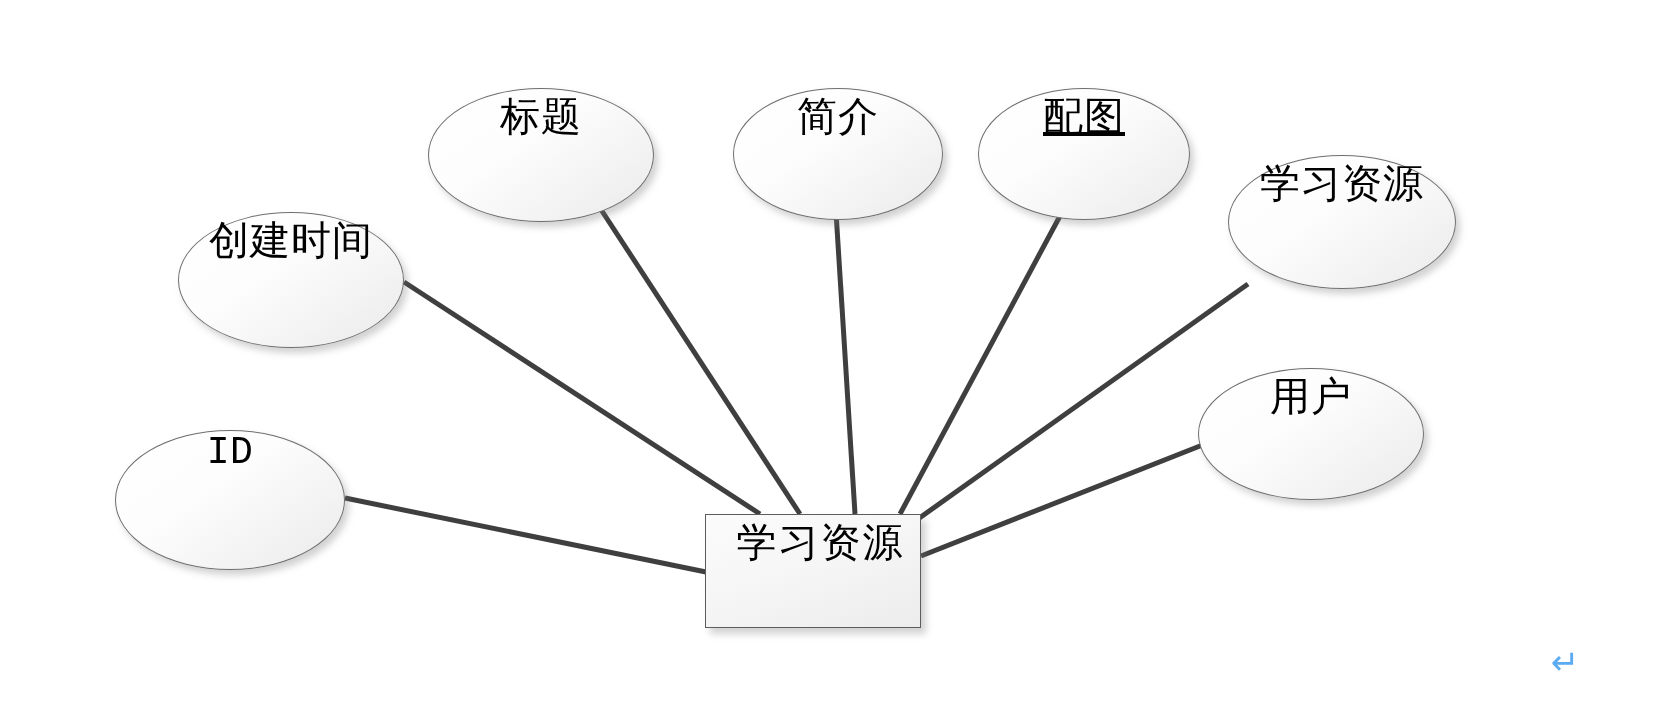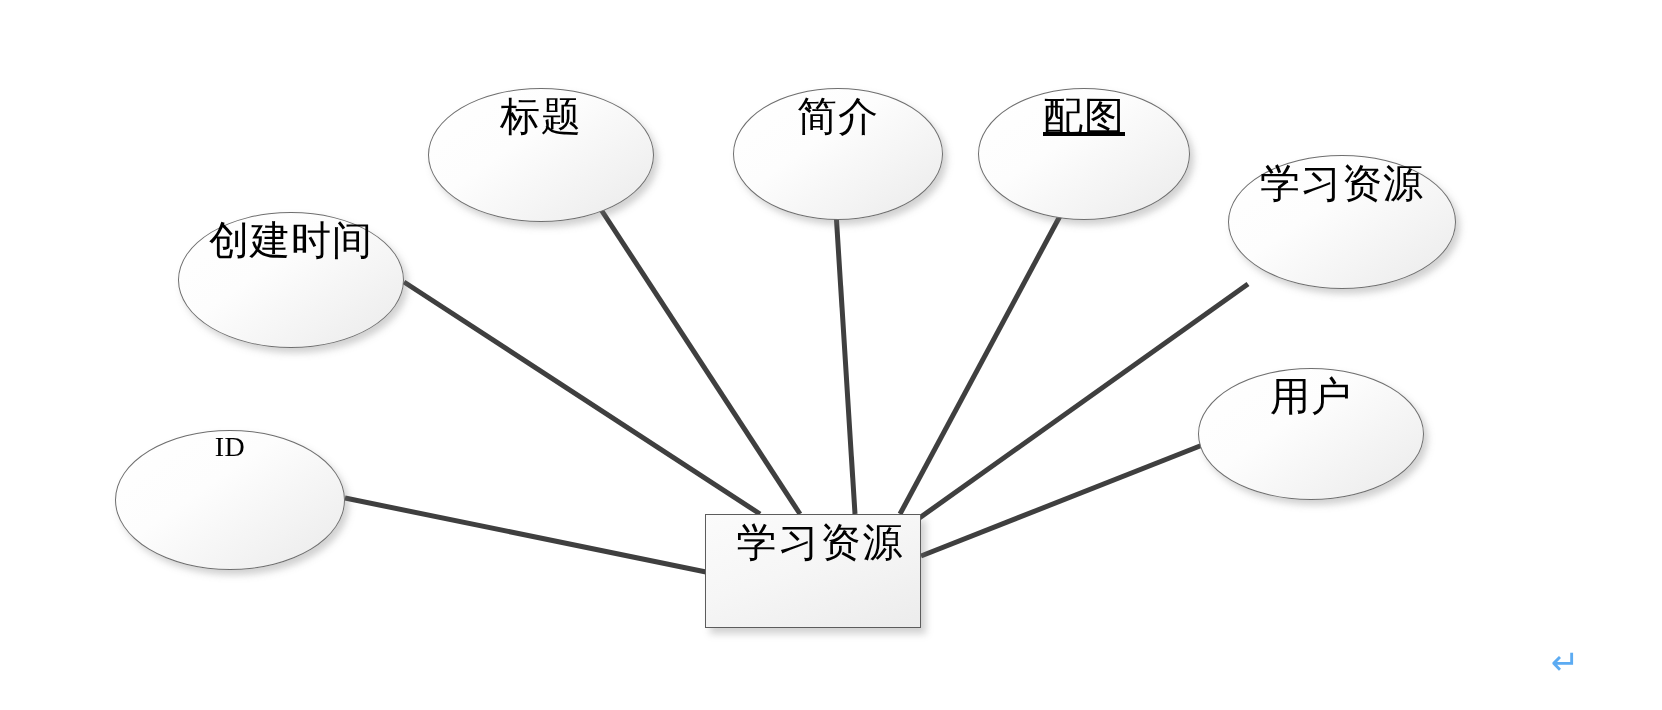--- a/index.html
+++ b/index.html
@@ -37,22 +37,22 @@
   }
   .ellipse {
     border-radius: 50%;
     border: 1.3px solid #6f6f6f;
     background: linear-gradient(145deg, #ffffff 0%, #fdfdfd 40%, #f3f3f3 72%, #eaeaea 100%);
     box-shadow: 4px 5px 7px rgba(120,120,120,0.34);
     font-size: 40px;
     letter-spacing: 1px;
   }
   .ellipse.latin {
-    font-family: Liberation Serif, serif;
-    font-size: 28px;
+    font-family: Liberation Mono, monospace;
+    font-size: 38px;
     letter-spacing: 0.5px;
   }
   .rect {
     border: 1.5px solid #5c5c5c;
     background: linear-gradient(160deg, #fbfbfb 0%, #f6f6f6 45%, #ececec 100%);
     box-shadow: 5px 6px 7px rgba(120,120,120,0.33);
     font-size: 40px;
     letter-spacing: 2px;
     padding-left: 15px;
   }

